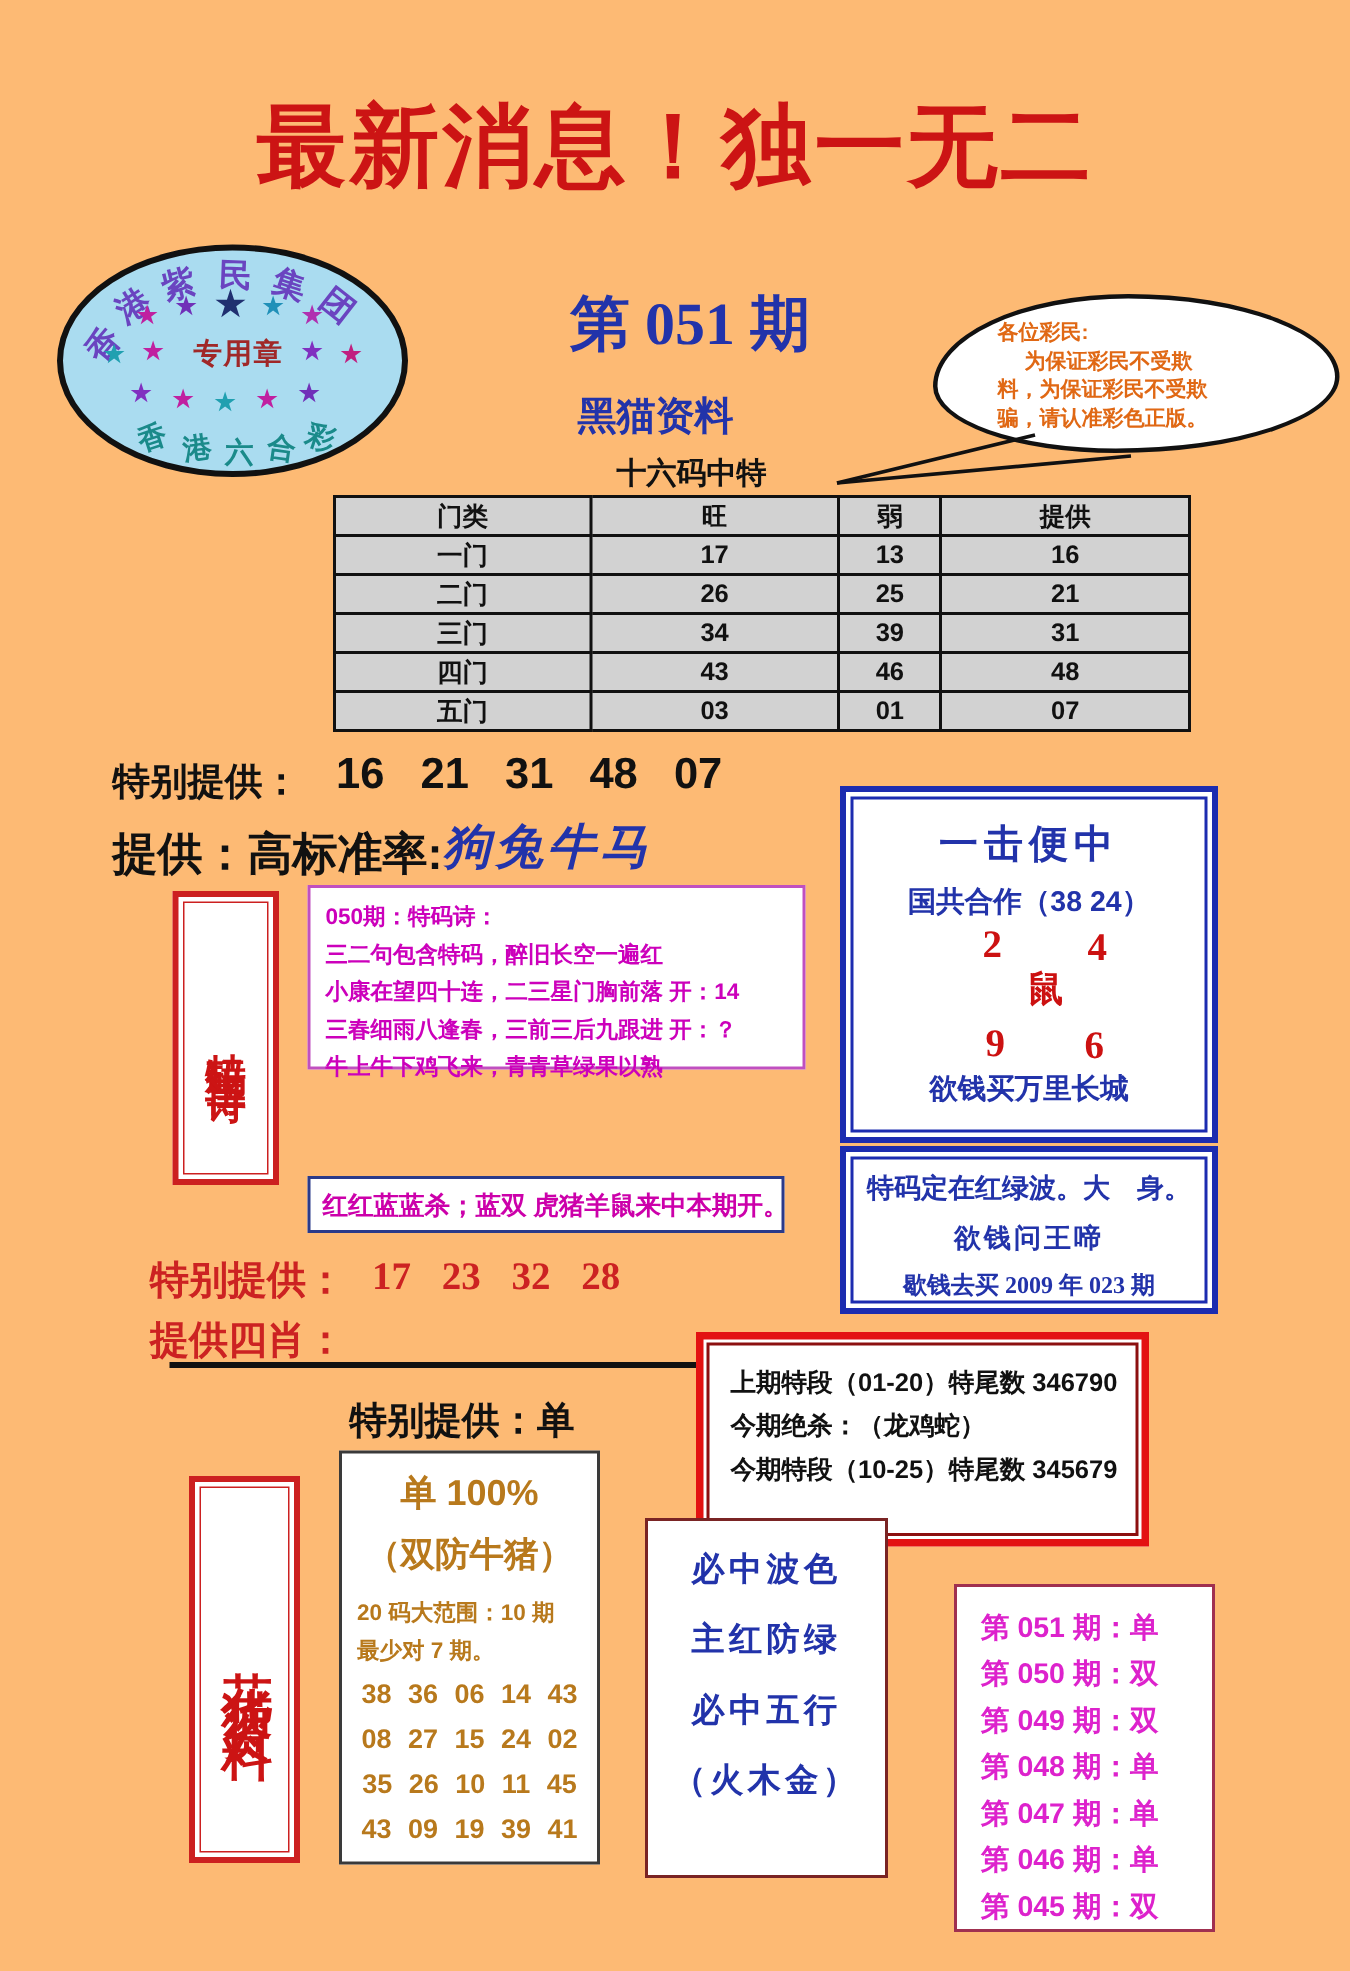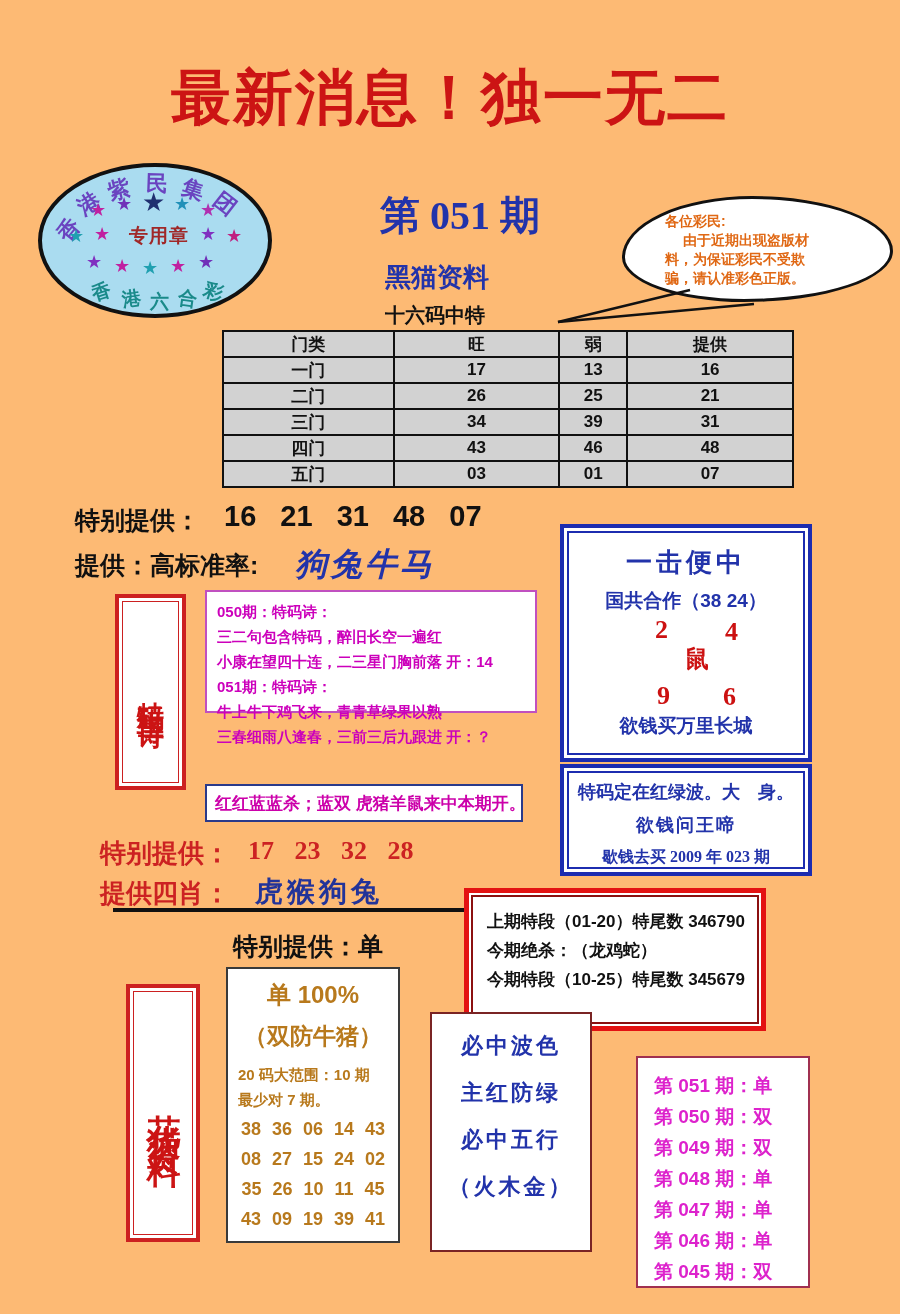--- a/index.html
+++ b/index.html
@@ -31,21 +31,21 @@
   .s7{left:52px;top:58px;color:#c020a0;} .s8{left:158px;top:58px;color:#8030c0;}
   .s9{left:184px;top:60px;color:#c02080;} .s10{left:44px;top:86px;color:#8030c0;}
   .s11{left:72px;top:90px;color:#c020a0;} .s12{left:100px;top:92px;color:#20a0b0;}
   .s13{left:128px;top:90px;color:#c020a0;} .s14{left:156px;top:86px;color:#7030b8;}
 
   
   .issue { position:absolute; left:350px; top:188px; width:220px; text-align:center;
     font-family:"Liberation Serif", serif; font-weight:900; font-size:40px; color:#2233aa; }
   .source { position:absolute; left:385px; top:260px; width:152px; text-align:left;
     font-weight:900; font-size:26px; color:#2233aa; }
-  .table-title { position:absolute; left:385px; top:302px; width:152px; text-align:left;
+  .table-title { position:absolute; left:385px; top:302px; width:152px; text-align:center;
     font-weight:900; font-size:20px; color:#111; }
 
   
   .bubble { position:absolute; left:622px; top:196px; width:271px; height:106px;
     background:#fff; border:3px solid #111;
     border-radius:48% 52% 55% 45% / 58% 52% 48% 42%; }
   .bubble .bl { color:#e06814; font-weight:bold; font-size:14px; line-height:19px; }
   .bubble .bl0 { padding:13px 0 0 40px; }
   .bubble .bl1 { padding-left:58px; }
   .bubble .bl2 { padding-left:40px; }
@@ -54,21 +54,21 @@
 
   
   .codes-table { position:absolute; left:222px; top:330px; width:572px; border-collapse:collapse; }
   .codes-table td, .codes-table th { border:2px solid #111; background:#d2d2d2; height:26px;
     text-align:center; font-weight:bold; font-size:17px; color:#111; }
   .col0{width:143px;} .col1{width:139px;} .col2{width:57px;} .col3{width:139px;}
 
   
   .sp-top-label { position:absolute; left:75px; top:504px; font-weight:900; font-size:25px; color:#111; }
   .sp-top-nums  { position:absolute; left:224px; top:500px; font-weight:900; font-size:29px; color:#111; word-spacing:16px; }
-  .std-label { position:absolute; left:75px; top:549px; font-weight:bold; font-size:25px; color:#111; }
+  .std-label { position:absolute; left:75px; top:549px; font-weight:bold; font-size:30px; color:#111; }
   .std-value { position:absolute; left:295px; top:543px; font-family:"Liberation Serif", serif; font-style:italic;
     font-weight:900; font-size:32px; color:#2233aa; letter-spacing:3px; }
 
   
   .side-box { position:absolute; background:#fff; border:4px solid #cc2020; padding:3px; }
   .side-inner { width:100%; height:100%; border:1px solid #cc2020; display:flex; align-items:center; justify-content:center; }
   .side-text { writing-mode:vertical-rl; font-family:"Liberation Serif", serif; font-weight:900; color:#cc1414; }
   .zodiac-side { left:115px; top:594px; width:71px; height:196px; }
   .zodiac-side .side-text { font-size:27px; letter-spacing:5px; }
   .flower-side { left:126px; top:984px; width:74px; height:258px; }
@@ -172,21 +172,21 @@
     <span class="arc bot-c b1">港</span>
     <span class="arc bot-c b2">六</span>
     <span class="arc bot-c b3">合</span>
     <span class="arc bot-c b4">彩</span>
   </div>
 
   <div class="issue">第 051 期</div>
 
   <div class="bubble">
     <div class="bl bl0">各位彩民:</div>
-    <div class="bl bl1">由于近期出现盗版材</div>
+    <div class="bl bl1">为保证彩民不受欺</div>
     <div class="bl bl2">料，为保证彩民不受欺</div>
     <div class="bl bl3">骗，请认准彩色正版。</div>
   </div>
   <svg class="tail-svg" width="220" height="60">
     <line x1="150" y1="12" x2="18" y2="44" stroke="#111" stroke-width="2.5"></line>
     <line x1="214" y1="26" x2="18" y2="44" stroke="#111" stroke-width="2.5"></line>
   </svg>
 
   <div class="source">黑猫资料</div>
   <div class="table-title">十六码中特</div>
@@ -240,23 +240,22 @@
   <div class="side-box zodiac-side">
     <div class="side-inner">
       <span class="side-text">特码生肖诗</span>
     </div>
   </div>
 
   <div class="poem-box">
     <div class="pl">050期：特码诗：</div>
     <div class="pl">三二句包含特码，醉旧长空一遍红</div>
     <div class="pl">小康在望四十连，二三星门胸前落 开：14</div>
-    <div class="pl">051期：特码诗：</div>
+    <div class="pl">三春细雨八逢春，三前三后九跟进 开：？</div>
     <div class="pl">牛上牛下鸡飞来，青青草绿果以熟</div>
-    <div class="pl">三春细雨八逢春，三前三后九跟进 开：？</div>
   </div>
 
   <div class="blue-box one-hit">
     <div class="blue-inner">
       <div class="oh-title">一击便中</div>
       <div class="oh-sub">国共合作（38 24）</div>
       <span class="oh-num oh-tl">2</span>
       <span class="oh-num oh-tr">4</span>
       <span class="oh-num oh-c">鼠</span>
       <span class="oh-num oh-bl">9</span>
@@ -273,21 +272,20 @@
     </div>
   </div>
 
   <div class="kill-box">
     <span>红红蓝蓝杀；蓝双 虎猪羊鼠来中本期开。</span>
   </div>
 
   <span class="sp-mid-label">特别提供：</span>
   <span class="sp-mid-nums">17 23 32 28</span>
   <span class="fz-label">提供四肖：</span>
-  <span class="fz-value">虎猴狗兔</span>
   <div class="divider"></div>
 
   <div class="red-frame">
     <div class="red-frame-inner">
       <div class="kl">上期特段（01-20）特尾数 346790</div>
       <div class="kl">今期绝杀：（龙鸡蛇）</div>
       <div class="kl">今期特段（10-25）特尾数 345679</div>
     </div>
   </div>
 

